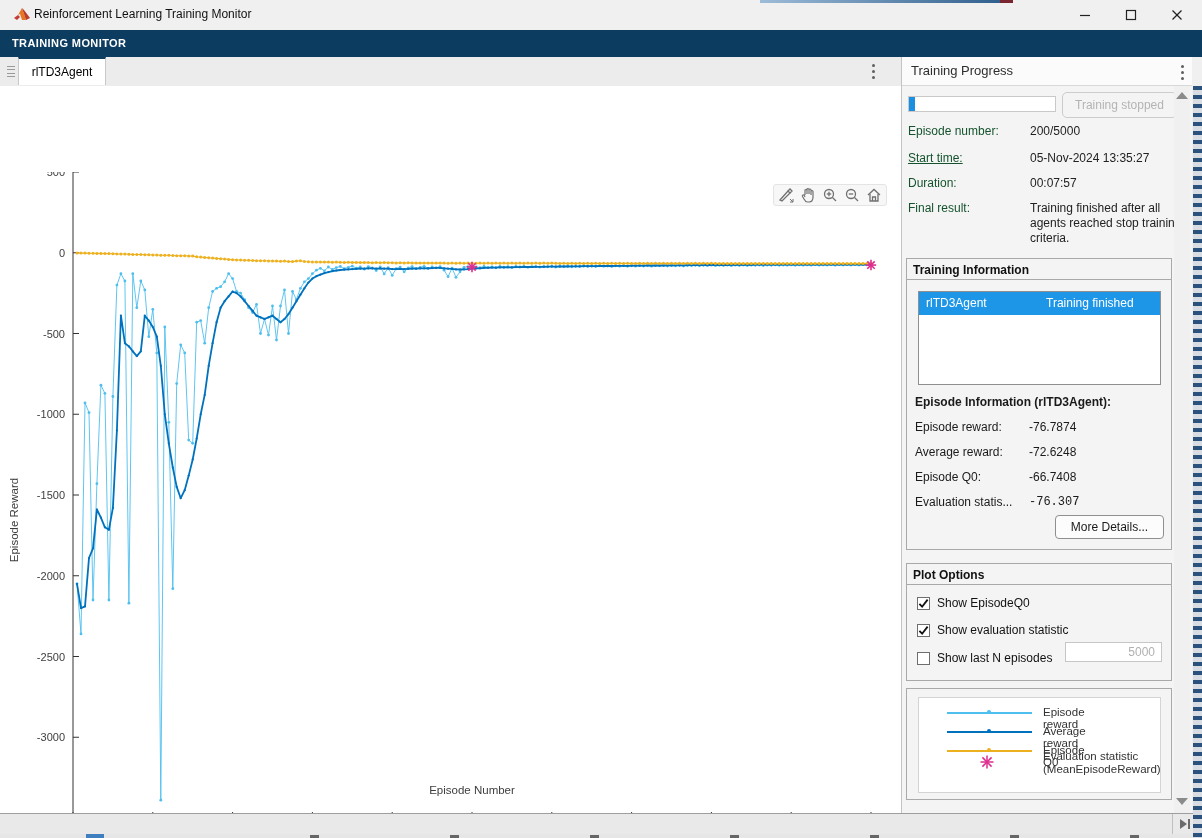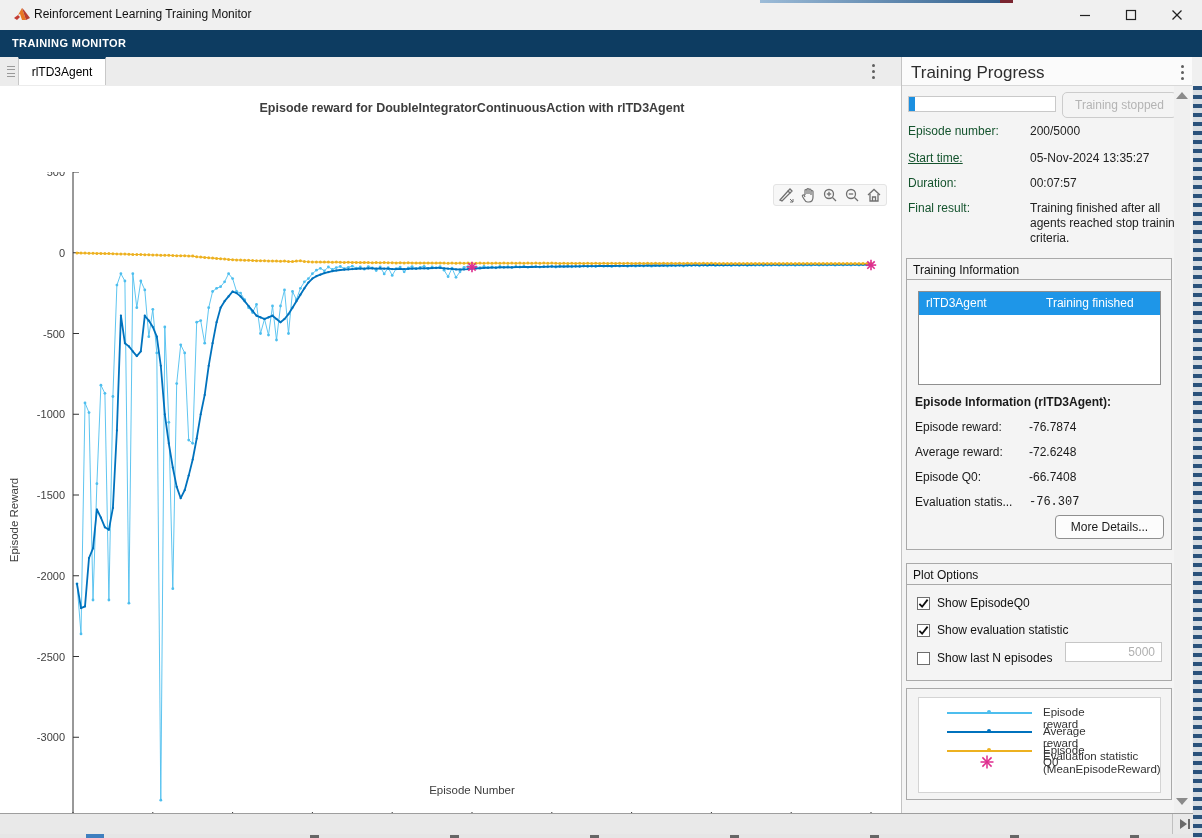--- a/index.html
+++ b/index.html
@@ -34,32 +34,32 @@
   .figure{left:0;top:86px;width:901px;height:727px;background:#fff;}
   .chart-title{position:absolute;left:73px;top:15px;width:798px;text-align:center;font-size:12.5px;font-weight:bold;color:#3d3d3d;}
   .axtoolbar{position:absolute;left:773px;top:98px;display:flex;gap:4px;background:#f7f7f7;border:1px solid #e4e4e4;border-radius:3px;padding:1px 3px;}
   .axtoolbar .tool{width:18px;height:18px;display:flex;align-items:center;justify-content:center;cursor:pointer;}
   .ylab{position:absolute;left:-56px;top:428px;width:140px;text-align:center;font-size:11.5px;color:#3d3d3d;transform:rotate(-90deg);}
   .xlab{position:absolute;left:372px;top:698px;width:200px;text-align:center;font-size:11.5px;color:#3d3d3d;}
   .divider-v{left:901px;top:57px;width:1px;height:756px;background:#c3c3c3;}
 
   
   .rp-header{left:902px;top:57px;width:290px;height:29px;background:#fbfbfb;border-bottom:1px solid #d8d8d8;box-sizing:border-box;}
-  .rp-header .t{position:absolute;left:9px;top:6px;font-size:17px;color:#2e2e2e;}
+  .rp-header .t{position:absolute;left:9px;top:6px;font-size:13px;color:#2e2e2e;}
   .rp-menu{position:absolute;left:279px;top:8px;}
   .rpanel{left:902px;top:86px;width:290px;height:727px;background:#f4f4f4;}
   .progress-track{position:absolute;left:6px;top:10px;width:148px;height:16px;background:#fff;border:1px solid #c9c9c9;box-sizing:border-box;}
   .progress-fill{height:100%;background:#1b8fe0;}
   .btn-stopped{position:absolute;left:160px;top:6px;width:113px;height:24px;border:1px solid #cccccc;border-radius:5px;background:#f4f4f4;
                color:#b4b4b4;font-size:12px;display:flex;align-items:center;justify-content:center;}
   .fieldrow .lab{position:absolute;left:6px;font-size:12px;color:#14532d;}
   .fieldrow .val{position:absolute;left:128px;font-size:12px;color:#222;width:152px;line-height:15px;}
 
   .section{position:absolute;left:4px;width:266px;background:#f4f4f4;border:1px solid #a9a9a9;box-sizing:border-box;}
-  .section .shead{height:21px;border-bottom:1px solid #a9a9a9;font-size:12px;font-weight:normal;color:#111;padding:4px 0 16px 6px;box-sizing:border-box;}
+  .section .shead{height:21px;border-bottom:1px solid #a9a9a9;font-size:12px;font-weight:bold;color:#111;padding:4px 0 16px 6px;box-sizing:border-box;}
 
   .ti-table{position:absolute;left:11px;top:32px;width:243px;height:94px;background:#fff;border:1px solid #8f8f8f;box-sizing:border-box;}
   .ti-thead{display:flex;height:25px;border-bottom:1px solid #b9b9b9;font-weight:bold;font-size:12px;}
   .ti-thead .c1{width:120px;border-right:1px solid #b9b9b9;padding:5px 0 0 7px;box-sizing:border-box;}
   .ti-thead .c2{flex:1;padding:5px 0 0 7px;box-sizing:border-box;}
   .ti-row{display:flex;height:23px;font-size:12px;color:#fff;}
   .ti-row .c1{width:120px;padding:4px 0 0 7px;box-sizing:border-box;}
   .ti-row .c2{flex:1;padding:4px 0 0 7px;box-sizing:border-box;}
   .epi-title{position:absolute;left:8px;top:136px;font-size:12px;font-weight:bold;}
   .statrow .lab{position:absolute;left:8px;font-size:12px;}
@@ -141,21 +141,20 @@
     <span>rlTD3Agent</span>
   </div>
   <div class="dotsv tab-menu">
       <i></i>
       <i></i>
       <i></i>
     </div>
 </div>
 
 <div class="abs figure">
-  <div class="chart-title">Episode reward for DoubleIntegratorContinuousAction with rlTD3Agent</div>
   <div class="axtoolbar">
     <div class="tool">
       <svg width="16" height="16" viewBox="0 0 16 16" fill="none" stroke="#707070" stroke-width="1.3">
         <path d="M2,13 L10,4 L12,6 L4,14 Z"></path>
           <path d="M10,4 L12,2 L14,4 L12,6"></path>
           <path d="M12,12 l3,3 M12,15 h3 v-3" stroke-width="1"></path>
       </svg>
     </div>
     <div class="tool">
       <svg width="16" height="16" viewBox="0 0 16 16" fill="none" stroke="#707070" stroke-width="1.2">

